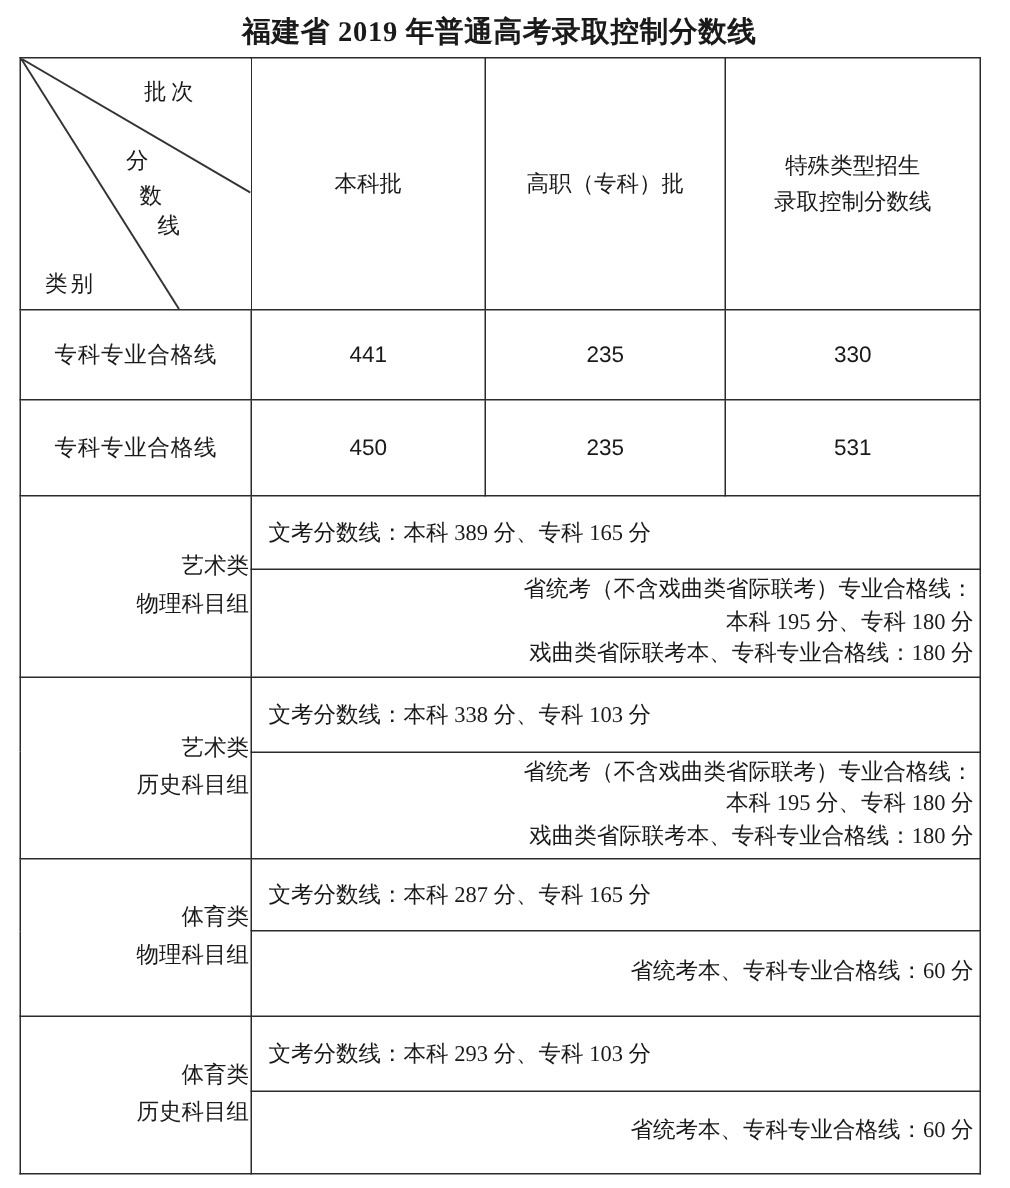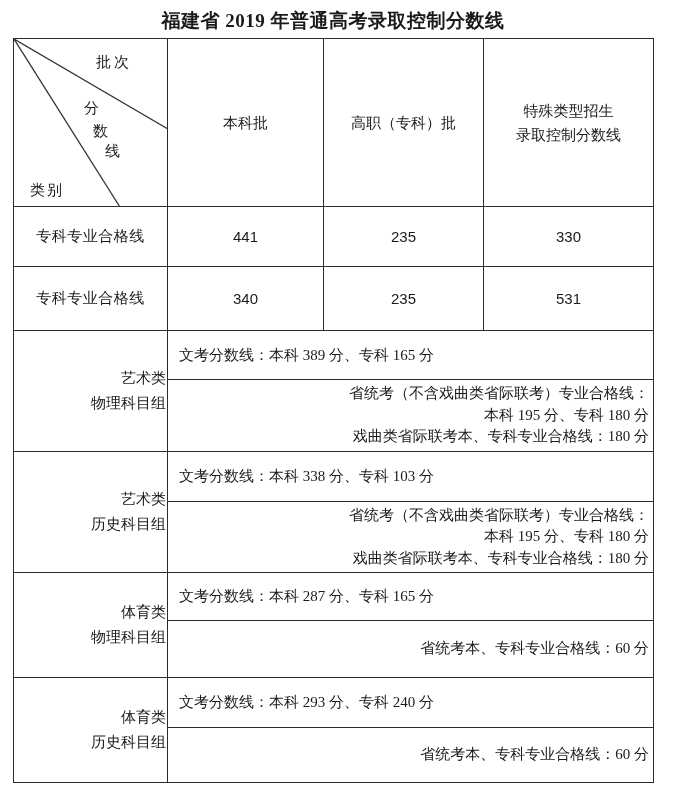--- a/index.html
+++ b/index.html
@@ -146,21 +146,21 @@
 
       <tr style="height:60px;">
         <td class="row-label">专科专业合格线</td>
         <td class="num-cell">441</td>
         <td class="num-cell">235</td>
         <td class="num-cell">330</td>
       </tr>
 
       <tr style="height:64px;">
         <td class="row-label">专科专业合格线</td>
-        <td class="num-cell">340</td>
+        <td class="num-cell">450</td>
         <td class="num-cell">235</td>
         <td class="num-cell">531</td>
       </tr>
 
       <tr style="height:49px;">
         <td class="sec-label" rowspan="2">
           <div>艺术类</div>
           <div>物理科目组</div>
         </td>
         <td class="wenkao" colspan="3">文考分数线：本科 389 分、专科 165 分</td>
@@ -199,21 +199,21 @@
         <td class="tongkao" colspan="3">
           <div>省统考本、专科专业合格线：60 分</div>
         </td>
       </tr>
 
       <tr style="height:50px;">
         <td class="sec-label" rowspan="2">
           <div>体育类</div>
           <div>历史科目组</div>
         </td>
-        <td class="wenkao" colspan="3">文考分数线：本科 293 分、专科 240 分</td>
+        <td class="wenkao" colspan="3">文考分数线：本科 293 分、专科 103 分</td>
       </tr>
       <tr style="height:55px;">
         <td class="tongkao" colspan="3">
           <div>省统考本、专科专业合格线：60 分</div>
         </td>
       </tr>
 
     </tbody>
       </table>
   </div>

